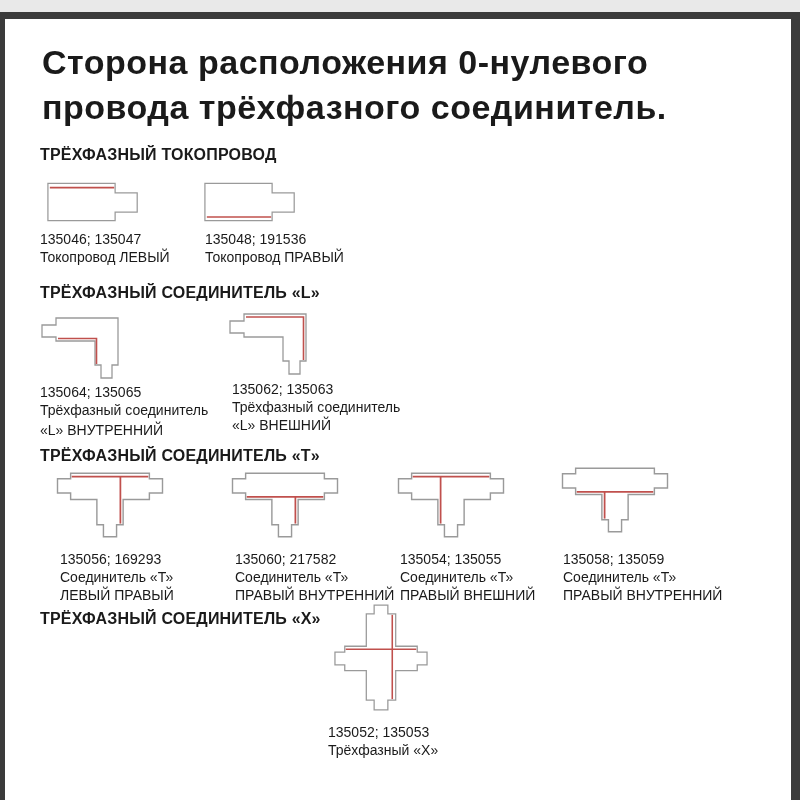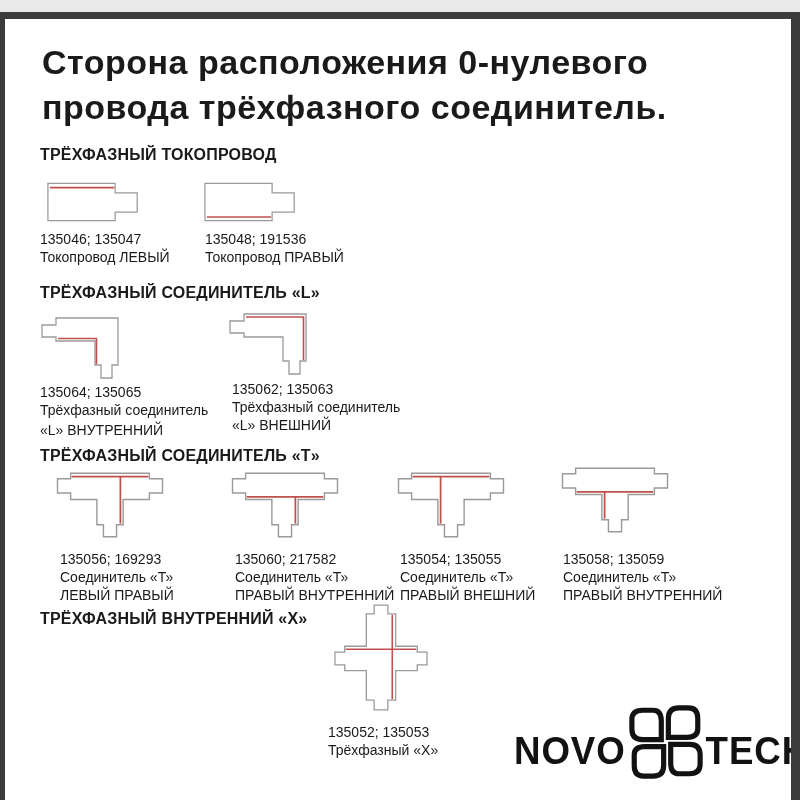--- a/index.html
+++ b/index.html
@@ -119,35 +119,23 @@
 
   <svg class="shape" style="left:560px;top:453px" width="110" height="70" viewBox="0 0 100 64">
     <path class="outline" d="M14,3 H86 V8 H98 V21 H86 V27 H62 V50 H56 V61 H44 V50 H38 V27 H14 V21 H2 V8 H14 Z"></path>
     <polyline class="red" points="15,24.5 85,24.5"></polyline>
     <polyline class="red" points="40.5,24.5 40.5,49"></polyline>
   </svg>
   <div class="lbl" style="left:563px;top:540px">135058; 135059</div>
   <div class="lbl" style="left:563px;top:558px">Соединитель «Т»</div>
   <div class="lbl" style="left:563px;top:576px">ПРАВЫЙ ВНУТРЕННИЙ</div>
 
-  <div class="sec-head" style="top:598px">ТРЁХФАЗНЫЙ ВНУТРЕННИЙ «Х»</div>
+  <div class="sec-head" style="top:598px">ТРЁХФАЗНЫЙ СОЕДИНИТЕЛЬ «Х»</div>
 
   <svg class="shape" style="left:333px;top:591px" width="96" height="110" viewBox="0 0 98 112">
     <path class="outline" d="M42,2 H56 V11 H64 V44 H86 V50 H96 V63 H86 V69 H64 V99 H56 V109 H42 V99 H34 V69 H12 V63 H2 V50 H12 V44 H34 V11 H42 Z"></path>
     <polyline class="red" points="60.5,12 60.5,98"></polyline>
     <polyline class="red" points="13,47 85,47"></polyline>
   </svg>
   <div class="lbl" style="left:328px;top:713px">135052; 135053</div>
   <div class="lbl" style="left:328px;top:731px">Трёхфазный «Х»</div>
 
-  <div class="logo">
-    <span class="logo-text">NOVO</span>
-    <svg class="pinwheel" viewBox="-32 -34 64 68">
-      <g>
-        <path d="M2,-4 L2,-20 Q2,-29 11,-29 L19,-29 Q27,-29 27,-20 L27,-11 Q27,-4 18,-4 Z"></path>
-        <path transform="rotate(90)" d="M2,-4 L2,-20 Q2,-29 11,-29 L19,-29 Q27,-29 27,-20 L27,-11 Q27,-4 18,-4 Z"></path>
-        <path transform="rotate(180)" d="M2,-4 L2,-20 Q2,-29 11,-29 L19,-29 Q27,-29 27,-20 L27,-11 Q27,-4 18,-4 Z"></path>
-        <path transform="rotate(270)" d="M2,-4 L2,-20 Q2,-29 11,-29 L19,-29 Q27,-29 27,-20 L27,-11 Q27,-4 18,-4 Z"></path>
-      </g>
-    </svg>
-    <span class="logo-text right">TECH</span>
-  </div>
 </div>
 
 </body></html>

